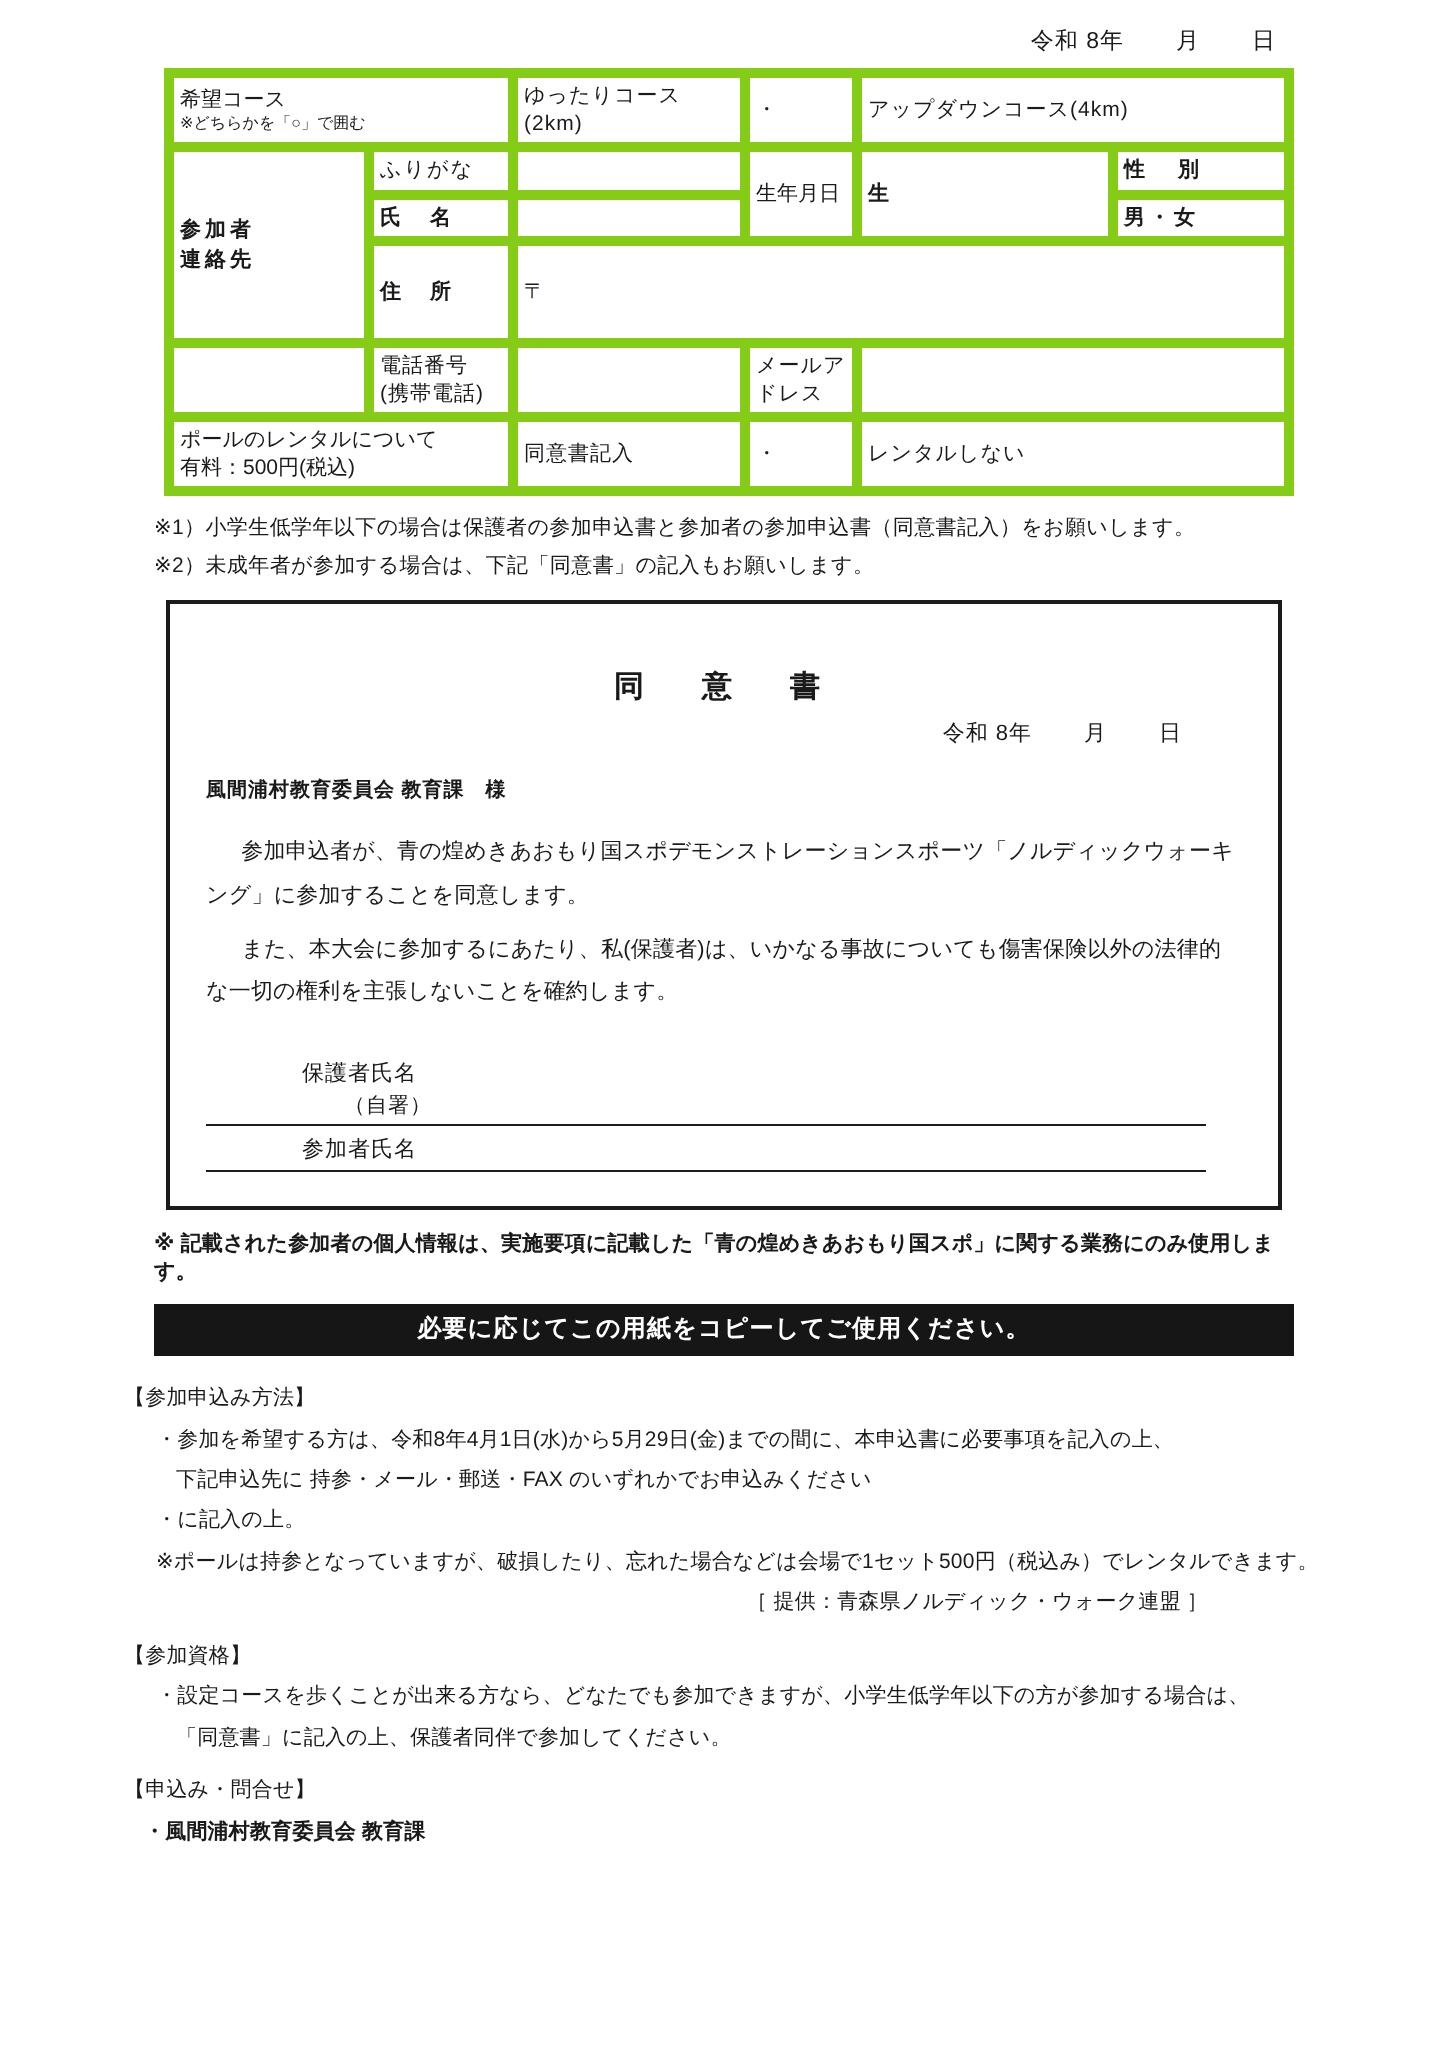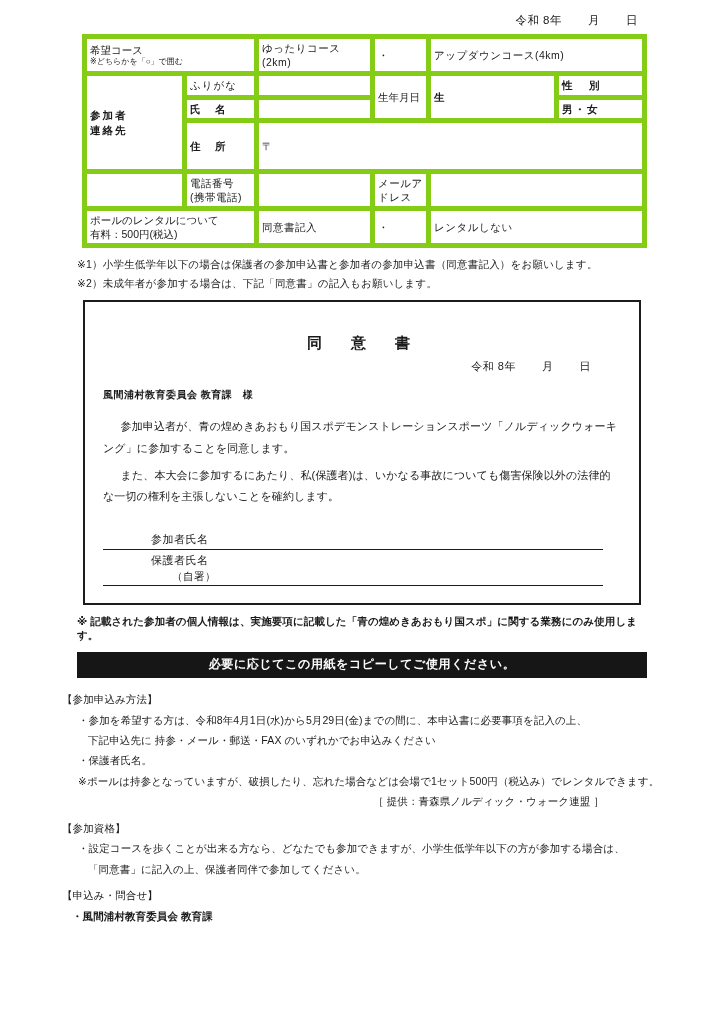--- a/index.html
+++ b/index.html
@@ -329,43 +329,43 @@
     <div class="consent-title">同　意　書</div>
     <div class="consent-date">
       <span>令和 8年</span><span class="sp"></span><span>月</span><span class="sp"></span><span>日</span>
     </div>
     <div class="consent-to">風間浦村教育委員会 教育課　様</div>
     <div class="consent-para">参加申込者が、青の煌めきあおもり国スポデモンストレーションスポーツ「ノルディックウォーキング」に参加することを同意します。</div>
     <div class="consent-para">また、本大会に参加するにあたり、私(保護者)は、いかなる事故についても傷害保険以外の法律的な一切の権利を主張しないことを確約します。</div>
 
     <div class="sig-area">
       <div class="sig-row">
-        <div class="sig-label">参加者氏名</div>
-        <div class="sig-blank">&nbsp;</div>
-      </div>
-      <div class="sig-row">
         <div class="sig-label">
           <span>保護者氏名</span>
           <span class="sig-sub">（自署）</span>
         </div>
         <div class="sig-blank">&nbsp;</div>
       </div>
+      <div class="sig-row">
+        <div class="sig-label">参加者氏名</div>
+        <div class="sig-blank">&nbsp;</div>
+      </div>
     </div>
   </div>
 
   <div class="privacy">※ 記載された参加者の個人情報は、実施要項に記載した「青の煌めきあおもり国スポ」に関する業務にのみ使用します。</div>
 
   <div class="banner">必要に応じてこの用紙をコピーしてご使用ください。</div>
 
   <div class="info">
     <div class="sec-head">【参加申込み方法】</div>
     <div class="lvl1">・参加を希望する方は、令和8年4月1日(水)から5月29日(金)までの間に、本申込書に必要事項を記入の上、</div>
     <div class="lvl2">下記申込先に 持参・メール・郵送・FAX のいずれかでお申込みください</div>
 
-    <div class="lvl1">・保護者氏名。</div>
+    <div class="lvl1">・に記入の上。</div>
     <div class="lvl1">※ポールは持参となっていますが、破損したり、忘れた場合などは会場で1セット500円（税込み）でレンタルできます。</div>
     <div class="credit">［ 提供：青森県ノルディック・ウォーク連盟 ］</div>
 
     <div class="sec-head">【参加資格】</div>
     <div class="lvl1">・設定コースを歩くことが出来る方なら、どなたでも参加できますが、小学生低学年以下の方が参加する場合は、</div>
     <div class="lvl2">「同意書」に記入の上、保護者同伴で参加してください。</div>
 
     <div class="sec-head">【申込み・問合せ】</div>
     <div class="contact-name">・風間浦村教育委員会 教育課</div>
 

